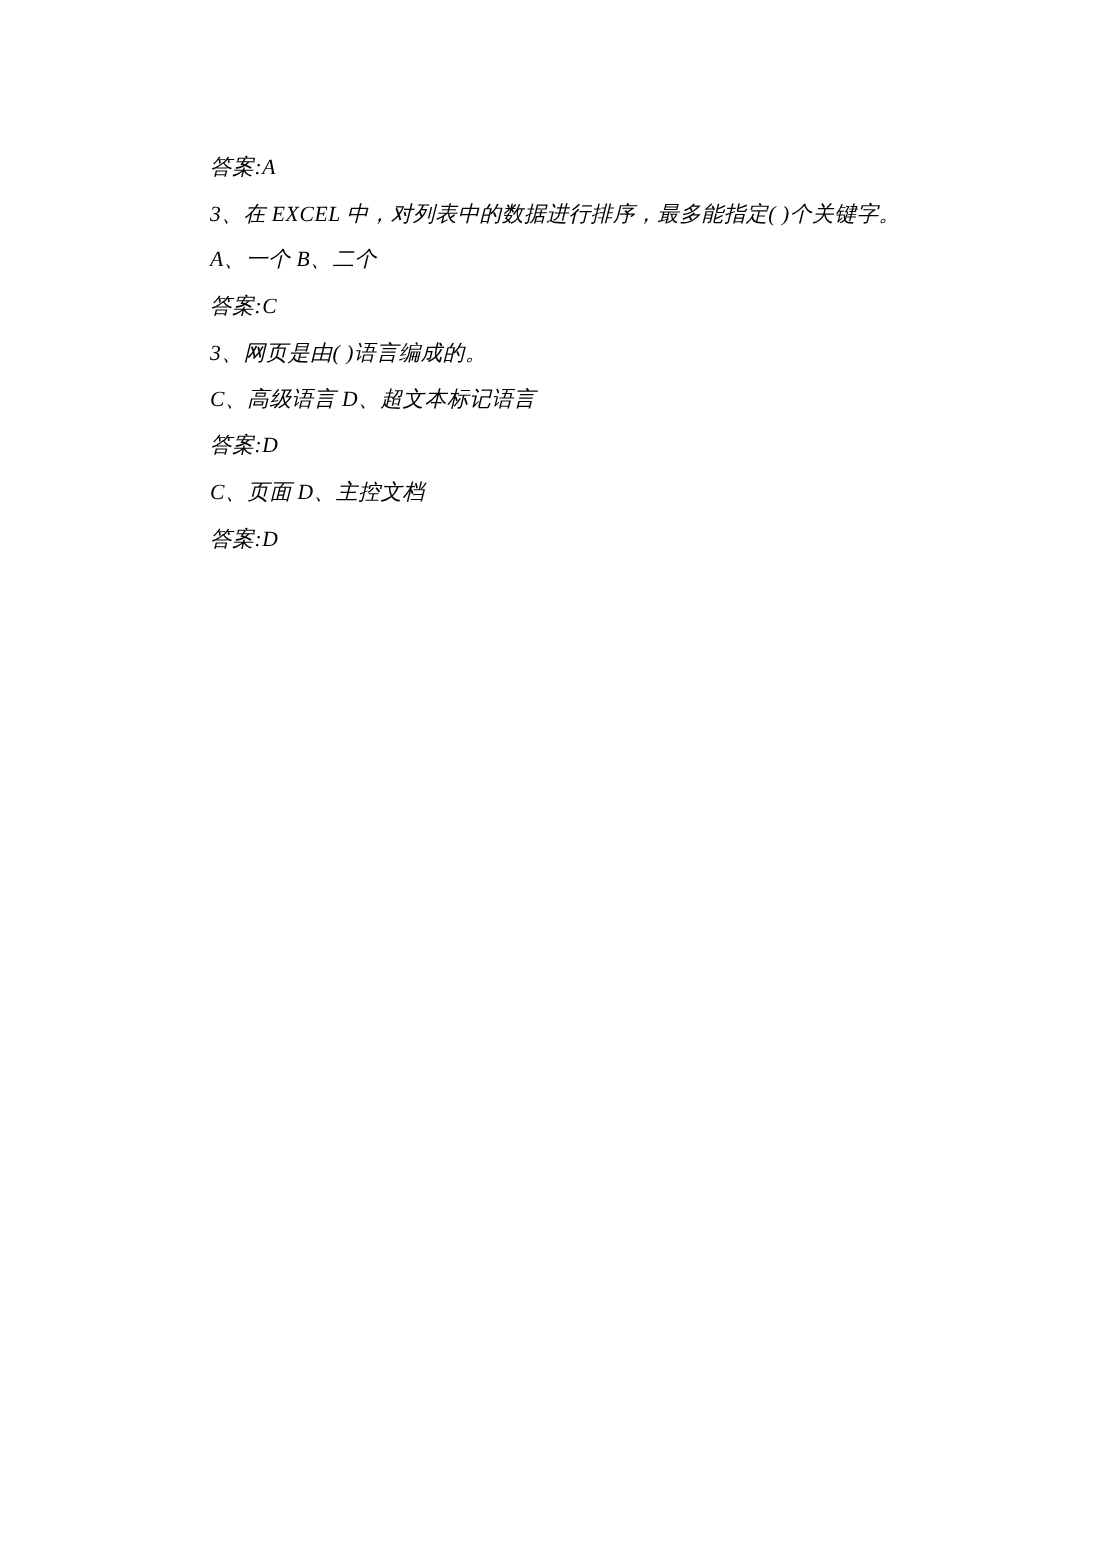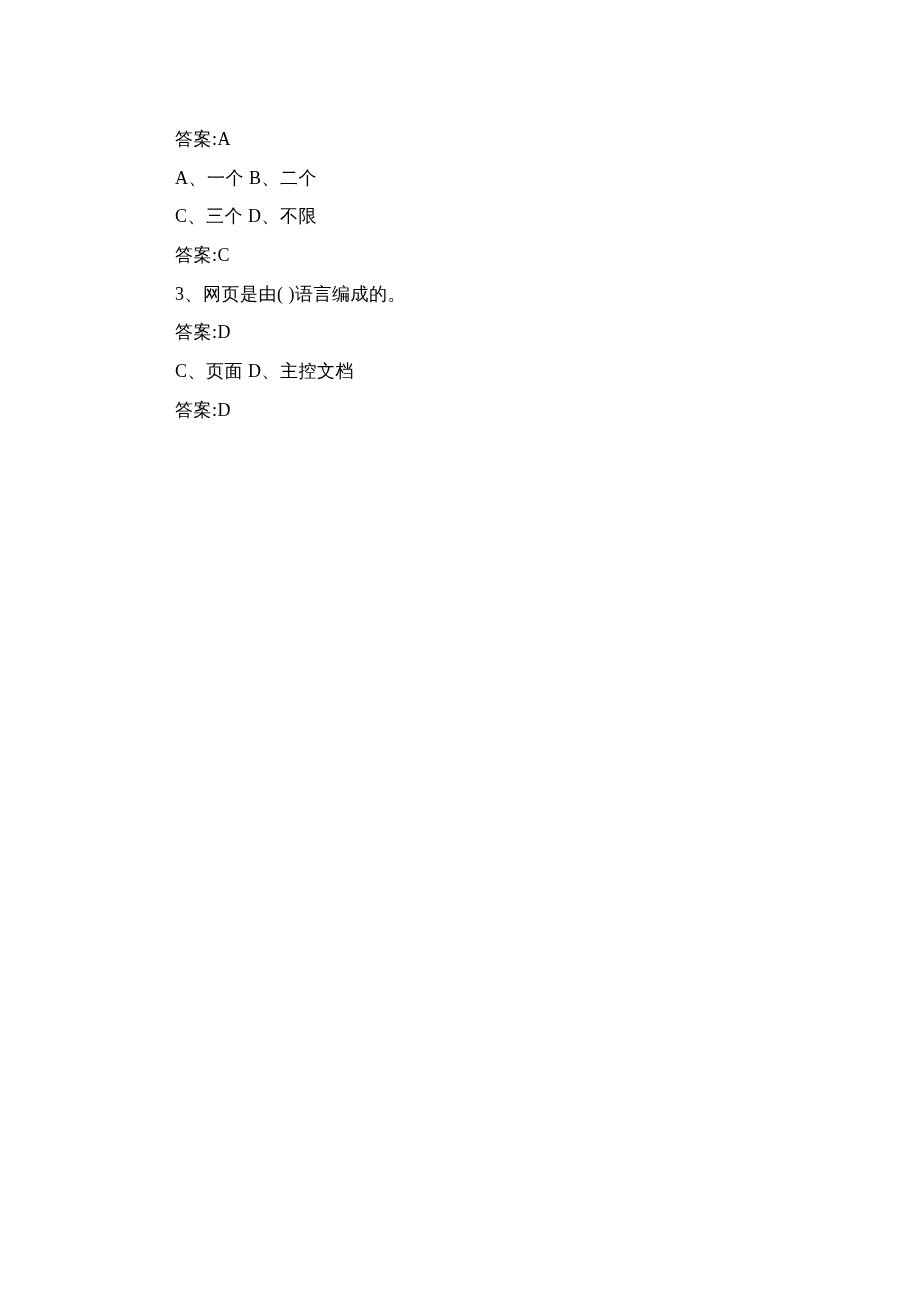--- a/index.html
+++ b/index.html
@@ -12,30 +12,32 @@
       height: 1302px;
       background: #ffffff;
       font-family: "SimSun", "宋体", serif;
       font-size: 18px;
       color: #000000;
     }
     .page {
       padding: 120px 93px 0 175px;
       line-height: 2.15;
       letter-spacing: 0.5px;
+      font-style: italic;
     }
     .line {
       white-space: nowrap;
     }
   </style>
 </head>
 <body>
 
 <div class="page">
   <div class="line">答案:A</div>
+  <div class="line">3、在 EXCEL 中，对列表中的数据进行排序，最多能指定( )个关键字。</div>
   <div class="line">A、一个 B、二个</div>
-  <div class="line">C、三个 D、不限</div>
   <div class="line">答案:C</div>
   <div class="line">3、网页是由( )语言编成的。</div>
+  <div class="line">C、高级语言 D、超文本标记语言</div>
   <div class="line">答案:D</div>
   <div class="line">C、页面 D、主控文档</div>
   <div class="line">答案:D</div>
 </div>
 
 </body></html>

